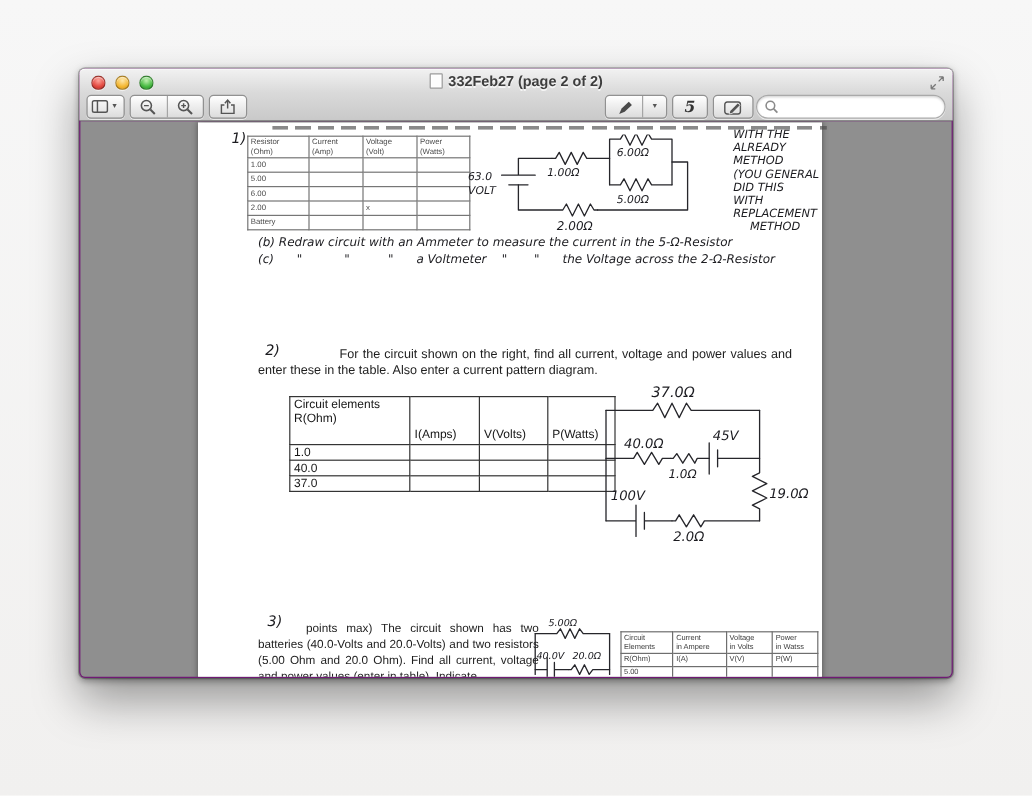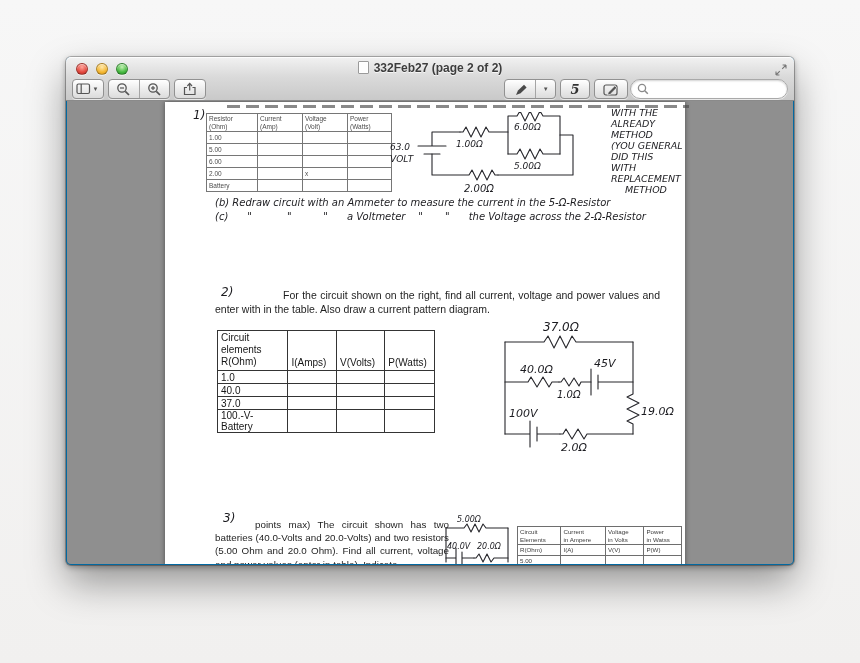--- a/index.html
+++ b/index.html
@@ -4,21 +4,21 @@
 <style>
   html,body{margin:0;padding:0;}
   body{
     width:860px;height:663px;overflow:hidden;position:relative;
     background:linear-gradient(#f7f7f7,#f1f0ef);
     font-family:"Liberation Sans",sans-serif;
     -webkit-font-smoothing:antialiased;
   }
   
   .window{position:absolute;left:66px;top:57px;width:728px;height:508px;border-radius:5px;
-    background:#0369a1;box-shadow:0 18px 38px rgba(0,0,0,.38),0 2px 6px rgba(0,0,0,.35),0 0 0 1px rgba(0,0,0,.25);}
+    background:#701a75;box-shadow:0 18px 38px rgba(0,0,0,.38),0 2px 6px rgba(0,0,0,.35),0 0 0 1px rgba(0,0,0,.25);}
   .chrome{position:absolute;top:0;left:0;right:0;height:43px;border-radius:5px 5px 0 0;
     background:linear-gradient(#f2f2f2,#dadada 46%,#c9c9c9);
     border-bottom:1px solid #8a8a8a;box-shadow:inset 0 1px 0 rgba(255,255,255,.85);}
   .traffic{position:absolute;left:10px;top:6px;display:flex;gap:8px;}
   .light{width:12px;height:12px;border-radius:50%;box-sizing:border-box;border:1px solid rgba(0,0,0,.28);
     box-shadow:inset 0 1px 1px rgba(255,255,255,.55),0 1px 0 rgba(255,255,255,.55);}
   .light.red{background:radial-gradient(circle at 50% 30%,#ffa79e,#e2463d 62%,#b33129);}
   .light.yellow{background:radial-gradient(circle at 50% 30%,#ffe9ae,#f4b62f 62%,#cf9420);}
   .light.green{background:radial-gradient(circle at 50% 30%,#c4f2b4,#44b83e 62%,#2c8f2f);}
   .title{position:absolute;top:4px;left:80px;right:80px;text-align:center;font-size:12px;font-weight:bold;
@@ -213,23 +213,23 @@
         <div>DID THIS</div>
         <div>WITH</div>
         <div>REPLACEMENT</div>
         <div style="margin-left:14px;">METHOD</div>
       </div>
 
       <div class="abs hw" style="left:50px;top:95px;font-size:10px;white-space:pre;">(b) Redraw circuit with an Ammeter to measure the current in the 5-Ω-Resistor</div>
       <div class="abs hw" style="left:50px;top:109px;font-size:10px;white-space:pre;">(c)      "           "          "      a Voltmeter    "       "      the Voltage across the 2-Ω-Resistor</div>
 
       <div class="abs hw" style="left:56px;top:183px;font-size:12px;">2)</div>
-      <div class="abs typed" style="left:50px;top:187px;width:445px;font-size:10.5px;line-height:13.5px;text-align:justify;text-indent:68px;">For the circuit shown on the right, find all current, voltage and power values and enter with in the table.  Also draw a current pattern diagram.</div>
-
-      <table class="t2 abs" style="left:52px;top:228px;width:218px;">
+      <div class="abs typed" style="left:50px;top:187px;width:445px;font-size:10.5px;line-height:13.5px;text-align:justify;text-indent:68px;">For the circuit shown on the right, find all current, voltage and power values and enter these in the table.  Also enter a current pattern diagram.</div>
+
+      <table class="t2 abs" style="left:76px;top:228px;width:272px;">
         <tbody>
             <tr>
           <th class="corner" style="width:92px;">
                 <div>Circuit elements</div>
                 <div>R(Ohm)</div>
               </th>
           <th style="width:50px;">I(Amps)</th>
           <th style="width:49px;">V(Volts)</th>
           <th style="width:48px;">P(Watts)</th>
         </tr>
@@ -240,26 +240,20 @@
               <td></td>
             </tr>
         <tr>
               <td>40.0</td>
               <td></td>
               <td></td>
               <td></td>
             </tr>
         <tr>
               <td>37.0</td>
-              <td></td>
-              <td></td>
-              <td></td>
-            </tr>
-        <tr>
-              <td>100.-V-Battery</td>
               <td></td>
               <td></td>
               <td></td>
             </tr>
       </tbody>
         </table>
 
       <svg class="abs circ" style="left:330px;top:215px;" width="195" height="142">
         <path d="M10 25 V117"></path>
         <path d="M10 25 H45 M45 25 l4 0 l4 -6 l6 12 l6 -12 l6 12 l6 -12 l4 6 l4 0 M85 25 H138"></path>

